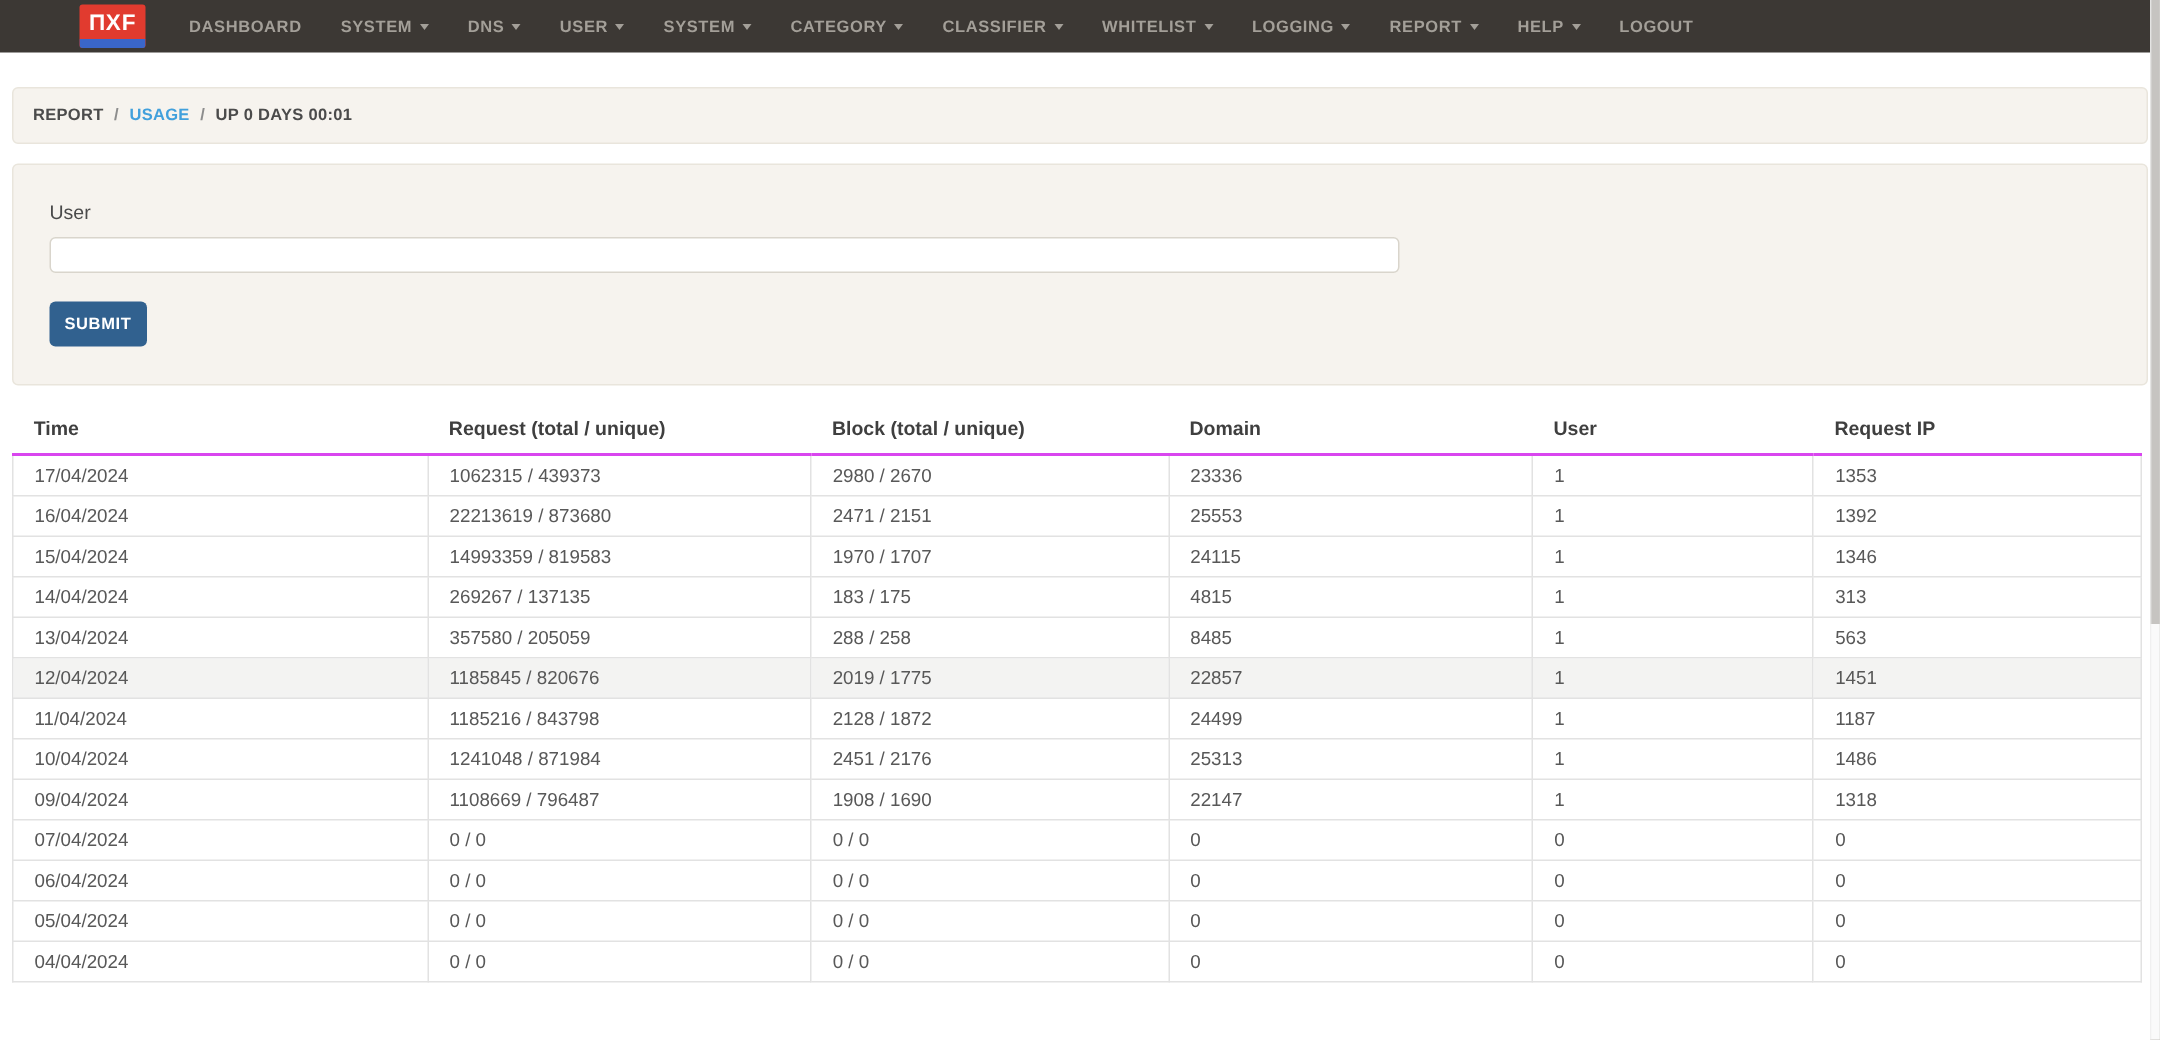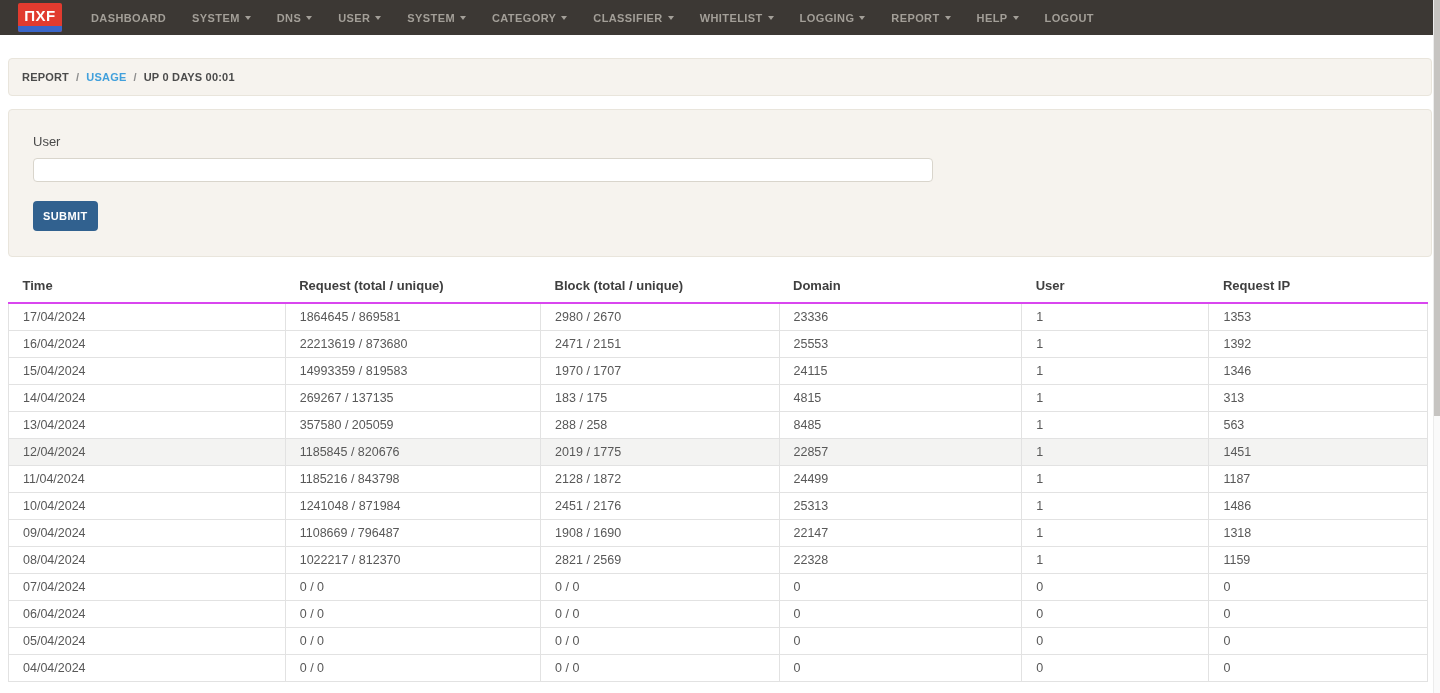--- a/index.html
+++ b/index.html
@@ -13,21 +13,21 @@
   
   .navbar {
     height: 35px; background: #3c3834;
     display: flex; align-items: center;
     padding-left: 18px;
   }
   .logo {
     width: 44px; height: 29px; background: #e13b2f;
     border-radius: 2px; position: relative; overflow: hidden;
     display: flex; align-items: center; justify-content: center;
-    cursor: pointer; flex: 0 0 auto;
+    cursor: pointer; flex: 0 0 auto; margin-left: 35px;
   }
   .logo-text {
     color: #fff; font-weight: bold; font-size: 15px; line-height: 1;
     margin-bottom: 5px; letter-spacing: 0.5px;
   }
   .logo-stripe {
     position: absolute; left: 0; right: 0; bottom: 0; height: 6px;
     background: #3a66c9;
   }
   .nav-items {
@@ -192,21 +192,21 @@
         <th>Request (total / unique)</th>
         <th>Block (total / unique)</th>
         <th>Domain</th>
         <th>User</th>
         <th>Request IP</th>
       </tr>
   </thead>
   <tbody id="table-body">
       <tr>
         <td>17/04/2024</td>
-        <td>1864645 / 869581</td>
+        <td>1062315 / 439373</td>
         <td>2980 / 2670</td>
         <td>23336</td>
         <td>1</td>
         <td>1353</td>
       </tr>
       <tr>
         <td>16/04/2024</td>
         <td>22213619 / 873680</td>
         <td>2471 / 2151</td>
         <td>25553</td>
@@ -263,28 +263,20 @@
       </tr>
       <tr>
         <td>09/04/2024</td>
         <td>1108669 / 796487</td>
         <td>1908 / 1690</td>
         <td>22147</td>
         <td>1</td>
         <td>1318</td>
       </tr>
       <tr>
-        <td>08/04/2024</td>
-        <td>1022217 / 812370</td>
-        <td>2821 / 2569</td>
-        <td>22328</td>
-        <td>1</td>
-        <td>1159</td>
-      </tr>
-      <tr>
         <td>07/04/2024</td>
         <td>0 / 0</td>
         <td>0 / 0</td>
         <td>0</td>
         <td>0</td>
         <td>0</td>
       </tr>
       <tr>
         <td>06/04/2024</td>
         <td>0 / 0</td>

